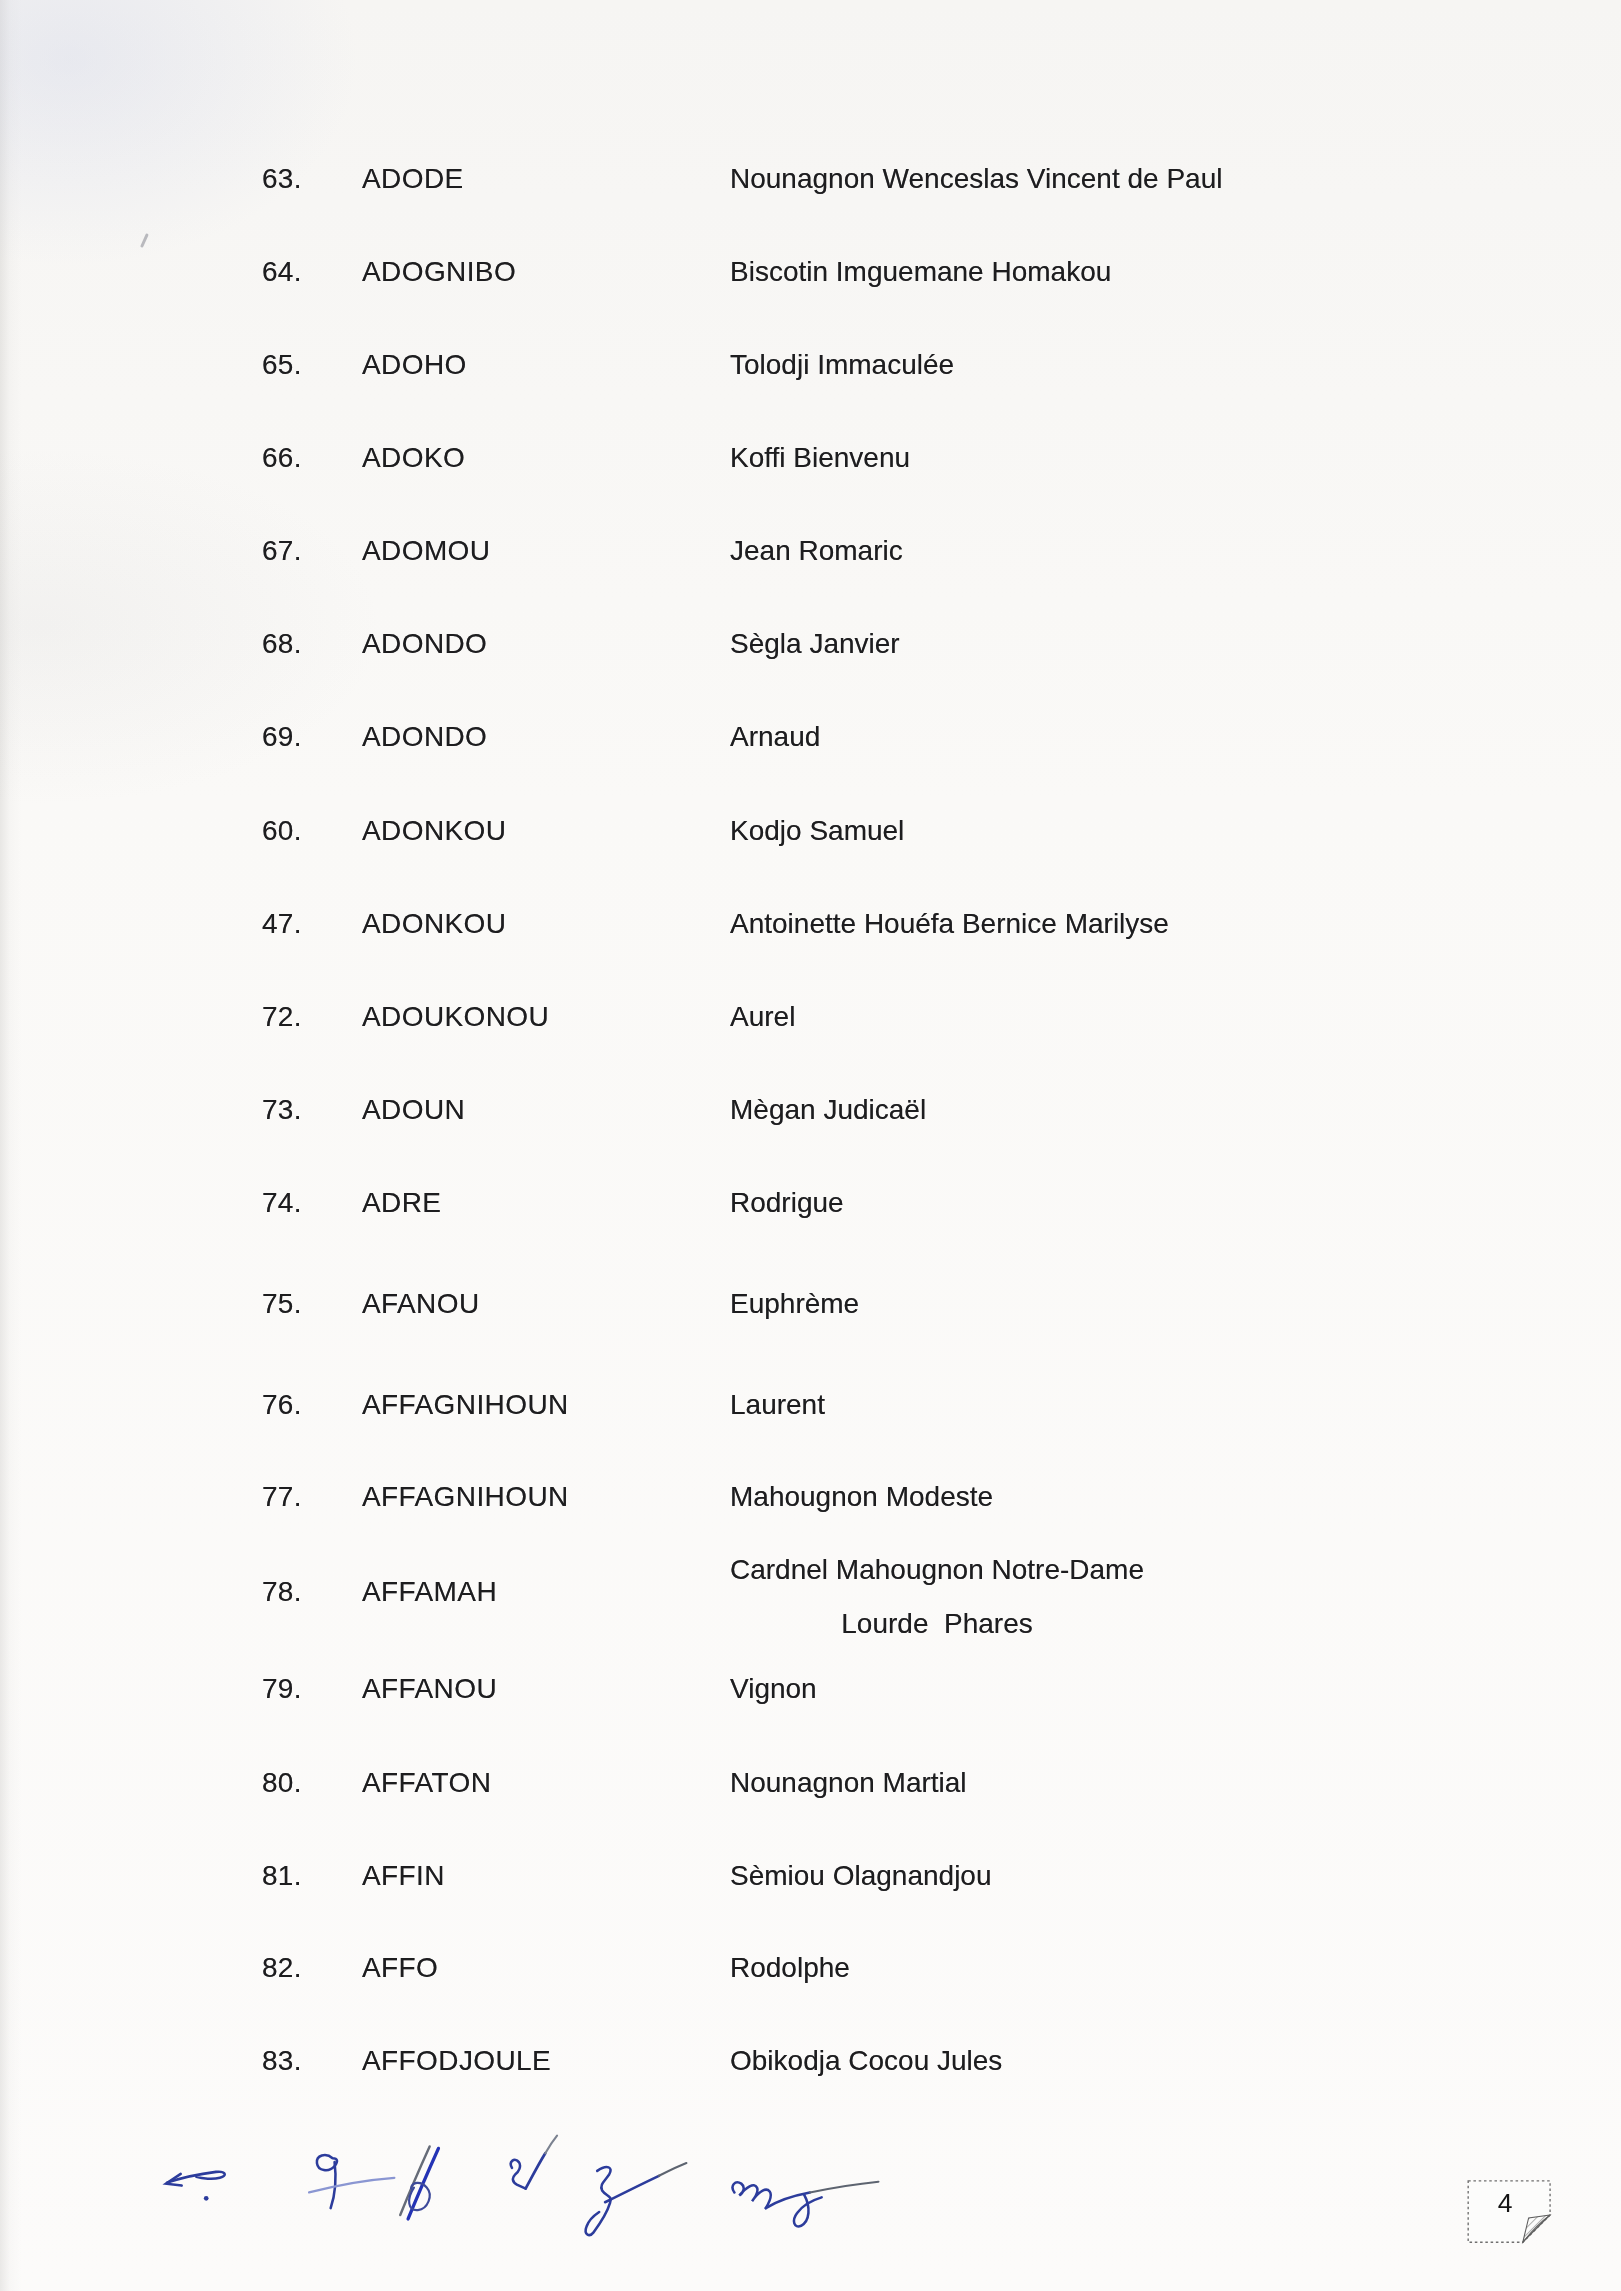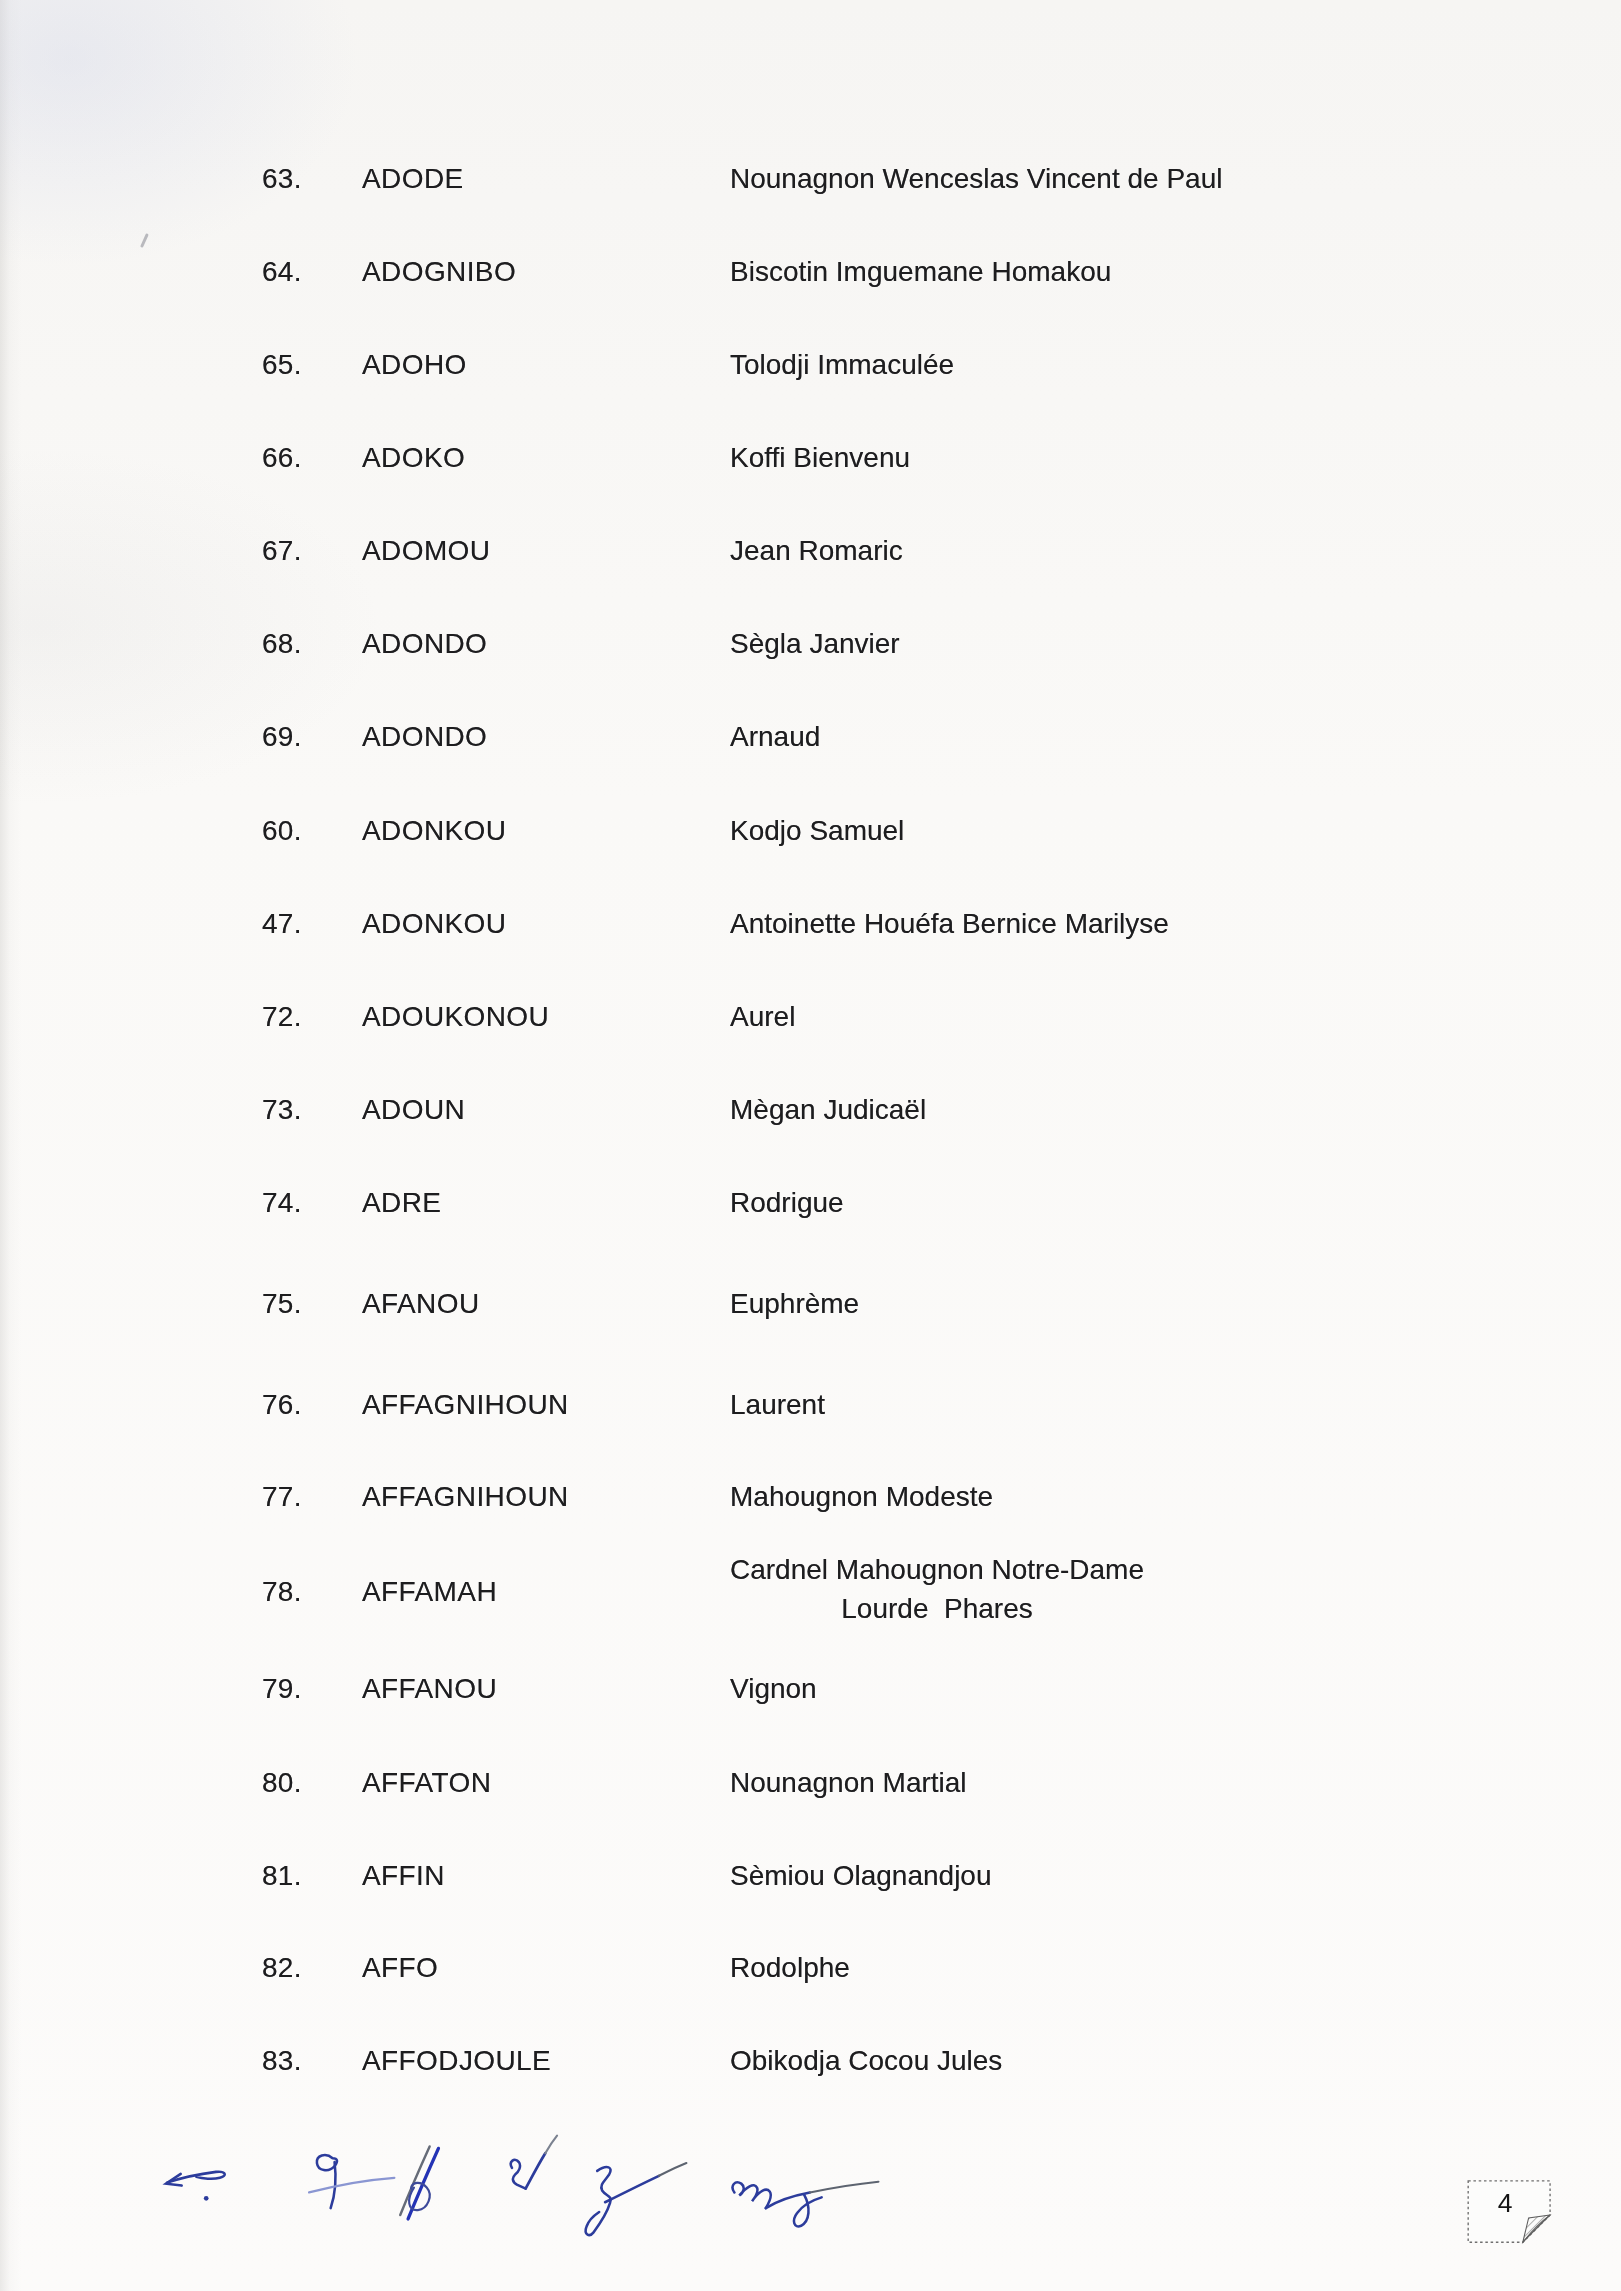--- a/index.html
+++ b/index.html
@@ -15,21 +15,21 @@
       radial-gradient(490px 255px at 39px 627px, rgba(190,190,192,0.12), rgba(190,190,192,0) 70%),
       linear-gradient(90deg, rgba(168,166,163,0.22) 0px, rgba(168,166,163,0.05) 9.8px, rgba(168,166,163,0) 21.6px),
       linear-gradient(180deg,#f6f5f3 0%,#faf9f7 35%,#fcfbfa 100%);
   }
   .rows{position:absolute;inset:0;border-radius:11px;}
   .row{position:absolute;left:0;width:100%;font-size:28px;}
   .num{position:absolute;left:262px;top:0;line-height:35px;letter-spacing:0.3px;}
   .surname{position:absolute;left:362px;top:0;line-height:35px;letter-spacing:0.4px;}
   .given{position:absolute;left:730px;top:0;text-align:center;}
   .line{line-height:35px;white-space:pre-wrap;}
-  .line + .line{margin-top:4px;}
+  .line + .line{margin-top:19px;}
   .two-line .num,.two-line .surname{top:21.6px;text-align:center;}
   .row span,.row .line{text-shadow:0 0 0.5px rgba(20,20,25,.55);}
   .artifact{
     position:absolute;left:143px;top:233px;width:2.9px;height:14.7px;
     background:rgba(110,112,125,.45);transform:rotate(24deg);border-radius:2px;
   }
   .signatures{position:absolute;left:118px;top:2117px;}
   .pagenum-box{position:absolute;left:1460px;top:2176px;width:108px;height:78px;}
   .pagenum-label{
     position:absolute;left:1460px;top:2188px;width:90px;

